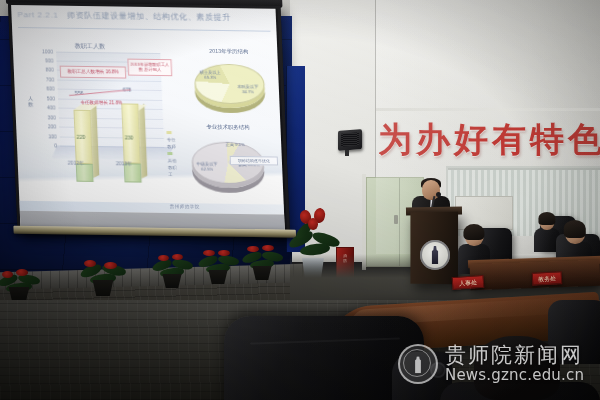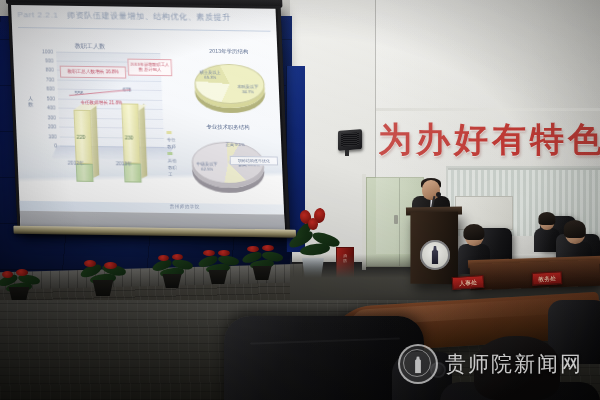--- a/index.html
+++ b/index.html
@@ -464,21 +464,21 @@
   #grade{
     position:absolute;inset:0;
     background:linear-gradient(200deg,rgba(255,250,235,.07) 0%,rgba(0,0,0,0) 42%,rgba(0,0,0,.30) 100%);
     pointer-events:none;
   }
   #vignette{
     position:absolute;inset:0;pointer-events:none;
     background:radial-gradient(ellipse 80% 72% at 50% 44%,rgba(0,0,0,0) 48%,rgba(0,0,0,.42) 100%);
   }
   #watermark{
-    position:absolute;left:398px;top:344px;display:flex;align-items:center;gap:7px;
+    position:absolute;left:398px;top:344px;display:flex;align-items:flex-end;gap:7px;
     opacity:.82;
   }
   #wm-seal{
     position:relative;width:36px;height:36px;border-radius:50%;
     border:2px solid rgba(255,255,255,.72);
     background:rgba(255,255,255,.14);
   }
   #wm-seal-in{
     position:absolute;left:50%;top:52%;transform:translate(-50%,-50%);
     width:12px;height:17px;background:rgba(255,255,255,.85);
@@ -775,16 +775,17 @@
   <div id="grade"></div>
   <div id="vignette"></div>
 
   <div id="watermark">
     <div id="wm-seal">
       <div id="wm-seal-ring"></div>
       <div id="wm-seal-in"></div>
     </div>
     <div id="wm-text">
       <span id="wm-cn">贵师院新闻网</span>
+      <span id="wm-en">News.gznc.edu.cn</span>
     </div>
   </div>
 
 </div>
 
 </body></html>

